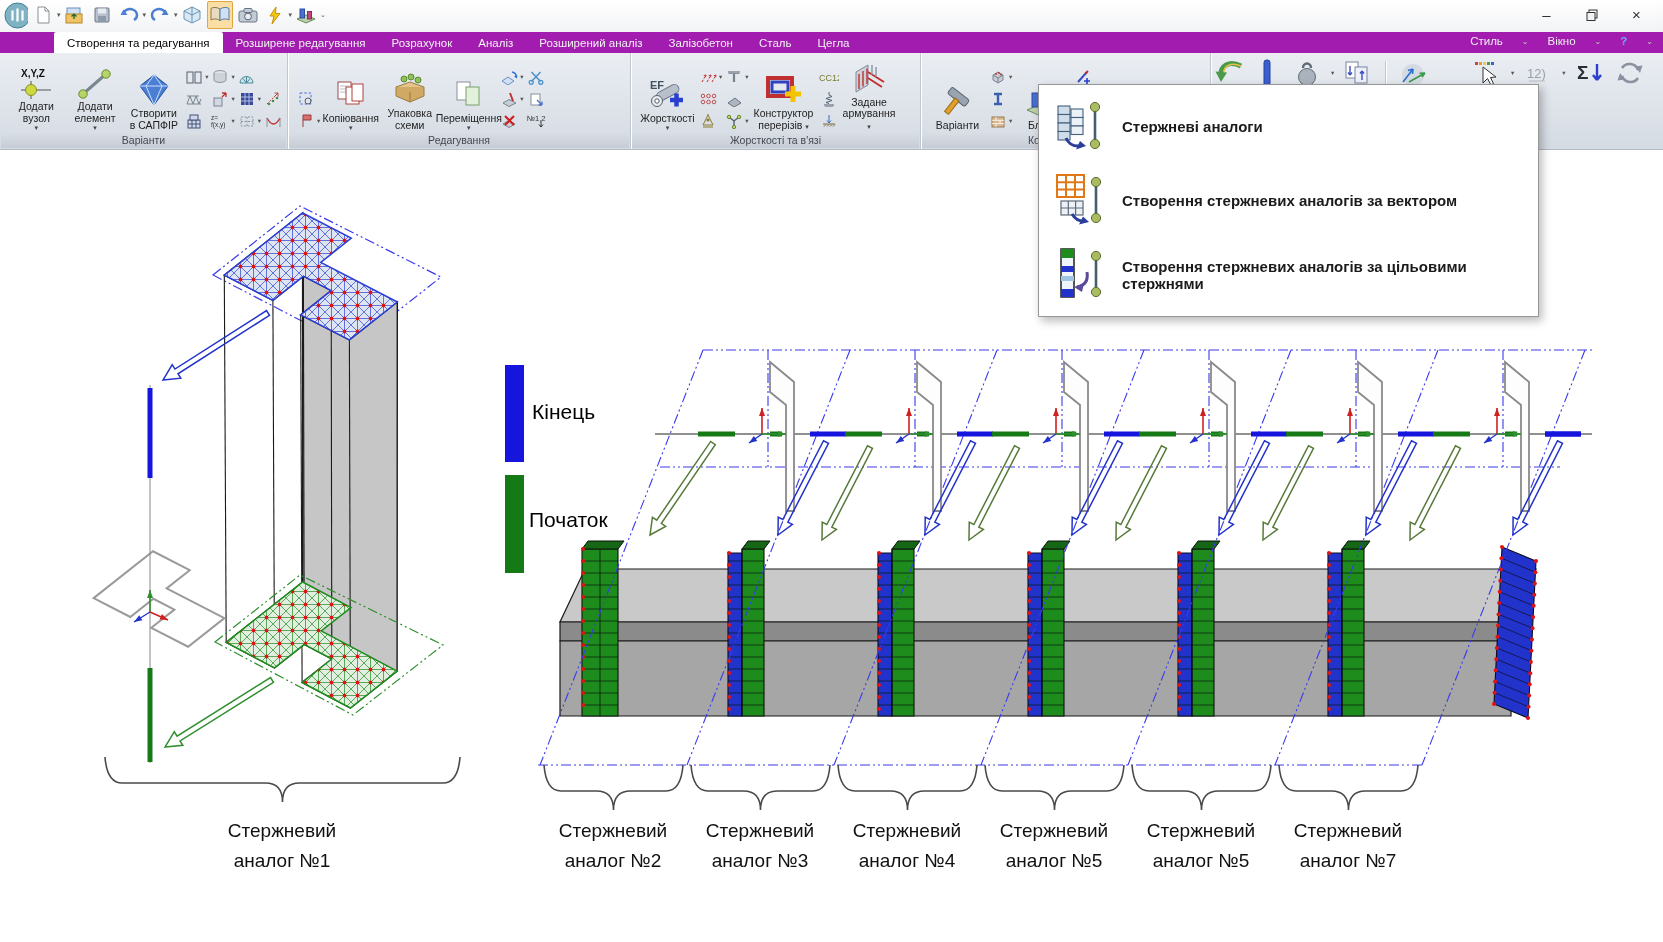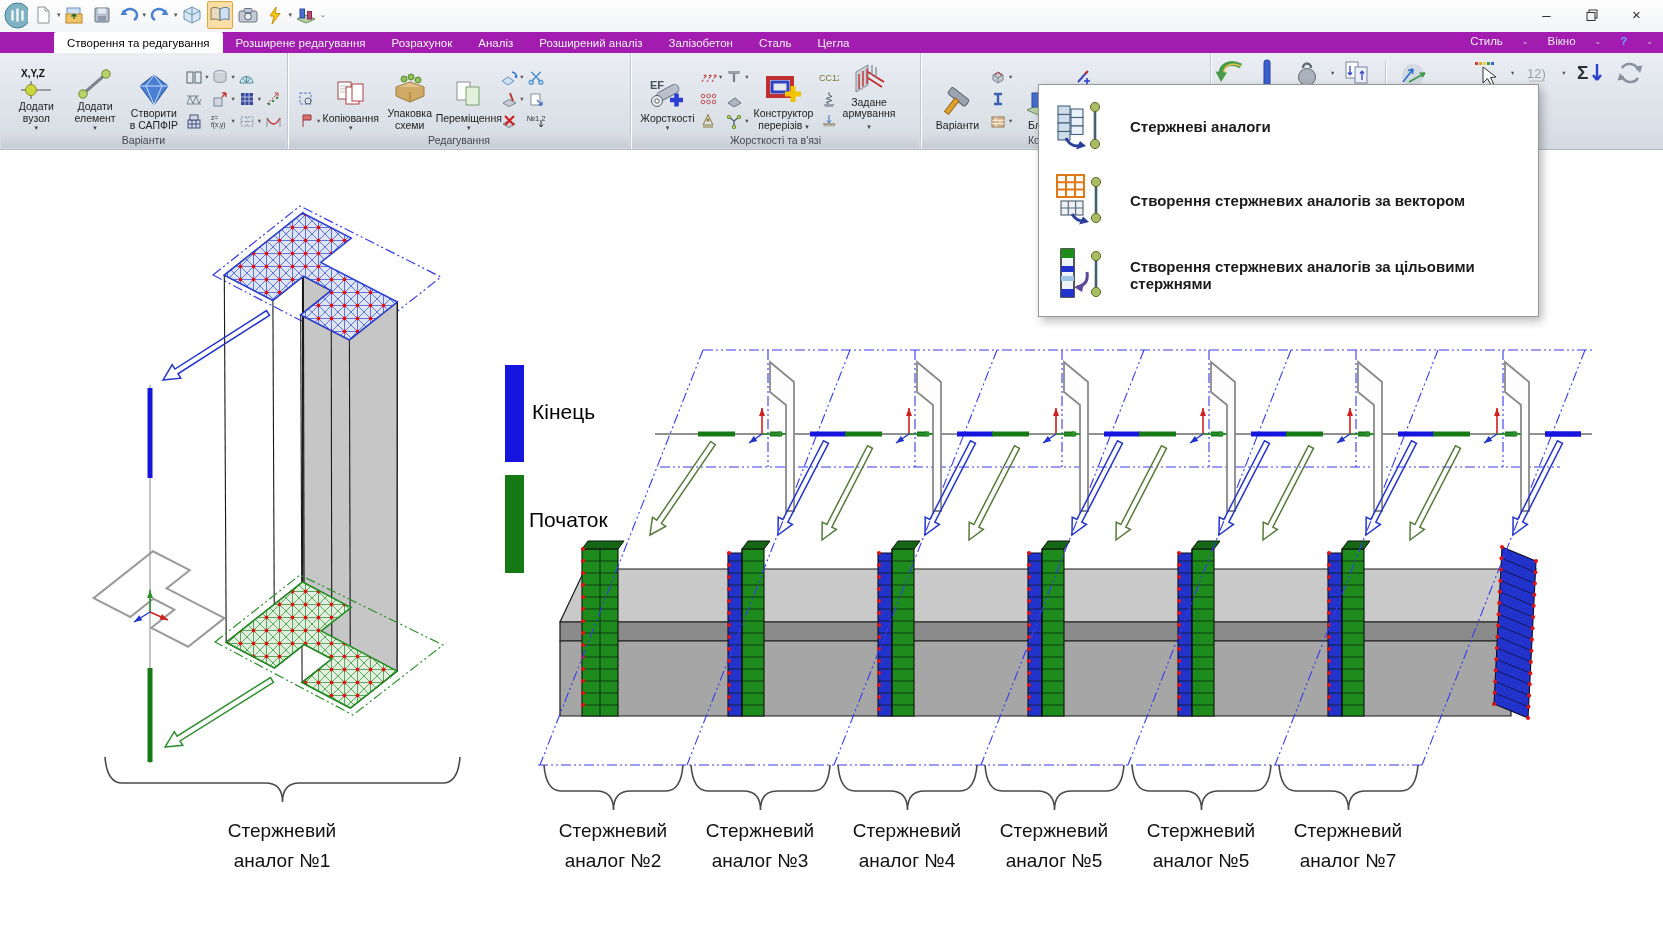--- a/index.html
+++ b/index.html
@@ -38,21 +38,21 @@
   .srow{display:flex;align-items:center;gap:1px}
   .sbtn{width:20px;height:20px;display:flex;align-items:center;justify-content:center}
   .sarr{font-size:6.5px;color:#555}
   .pressed{background:#f9d48f;border:1px solid #dfa040;border-radius:2px;box-sizing:border-box}
   .rsep{width:1px;height:70px;background:#c1c7d1;margin:4px 3px 0;box-shadow:1px 0 0 #fff}
   .mid{display:flex;align-items:flex-start;padding-top:4px;gap:8px}
   .mi{width:32px;height:32px;display:flex;align-items:center;justify-content:center}
   
   .popup{position:absolute;left:1038px;top:84px;width:501px;height:233px;background:#fff;border:1px solid #979797;
          box-shadow:3px 4px 9px rgba(0,0,0,.28);z-index:30;display:flex;flex-direction:column;justify-content:space-around;padding:4px 0;box-sizing:border-box}
-  .pitem{display:flex;align-items:center;gap:22px;padding-left:15px;font-size:15px;font-weight:700;color:#1b1b1b}
+  .pitem{display:flex;align-items:center;gap:14px;padding-left:15px;font-size:15px;font-weight:700;color:#1b1b1b}
 </style>
 </head>
 <body>
 
 <svg class="scene" width="1663" height="942" viewBox="0 0 1663 942">
   <defs>
     <pattern id="meshBlue" width="13" height="13" patternUnits="userSpaceOnUse">
       <rect width="13" height="13" fill="#dde4f2"></rect>
       <path d="M0,6.5H13 M6.5,0V13 M0,13L13,0 M0,0L13,13" stroke="#2b3fd6" stroke-width="0.7"></path>
       <circle cx="6.5" cy="6.5" r="1.9" fill="#e01212"></circle>

